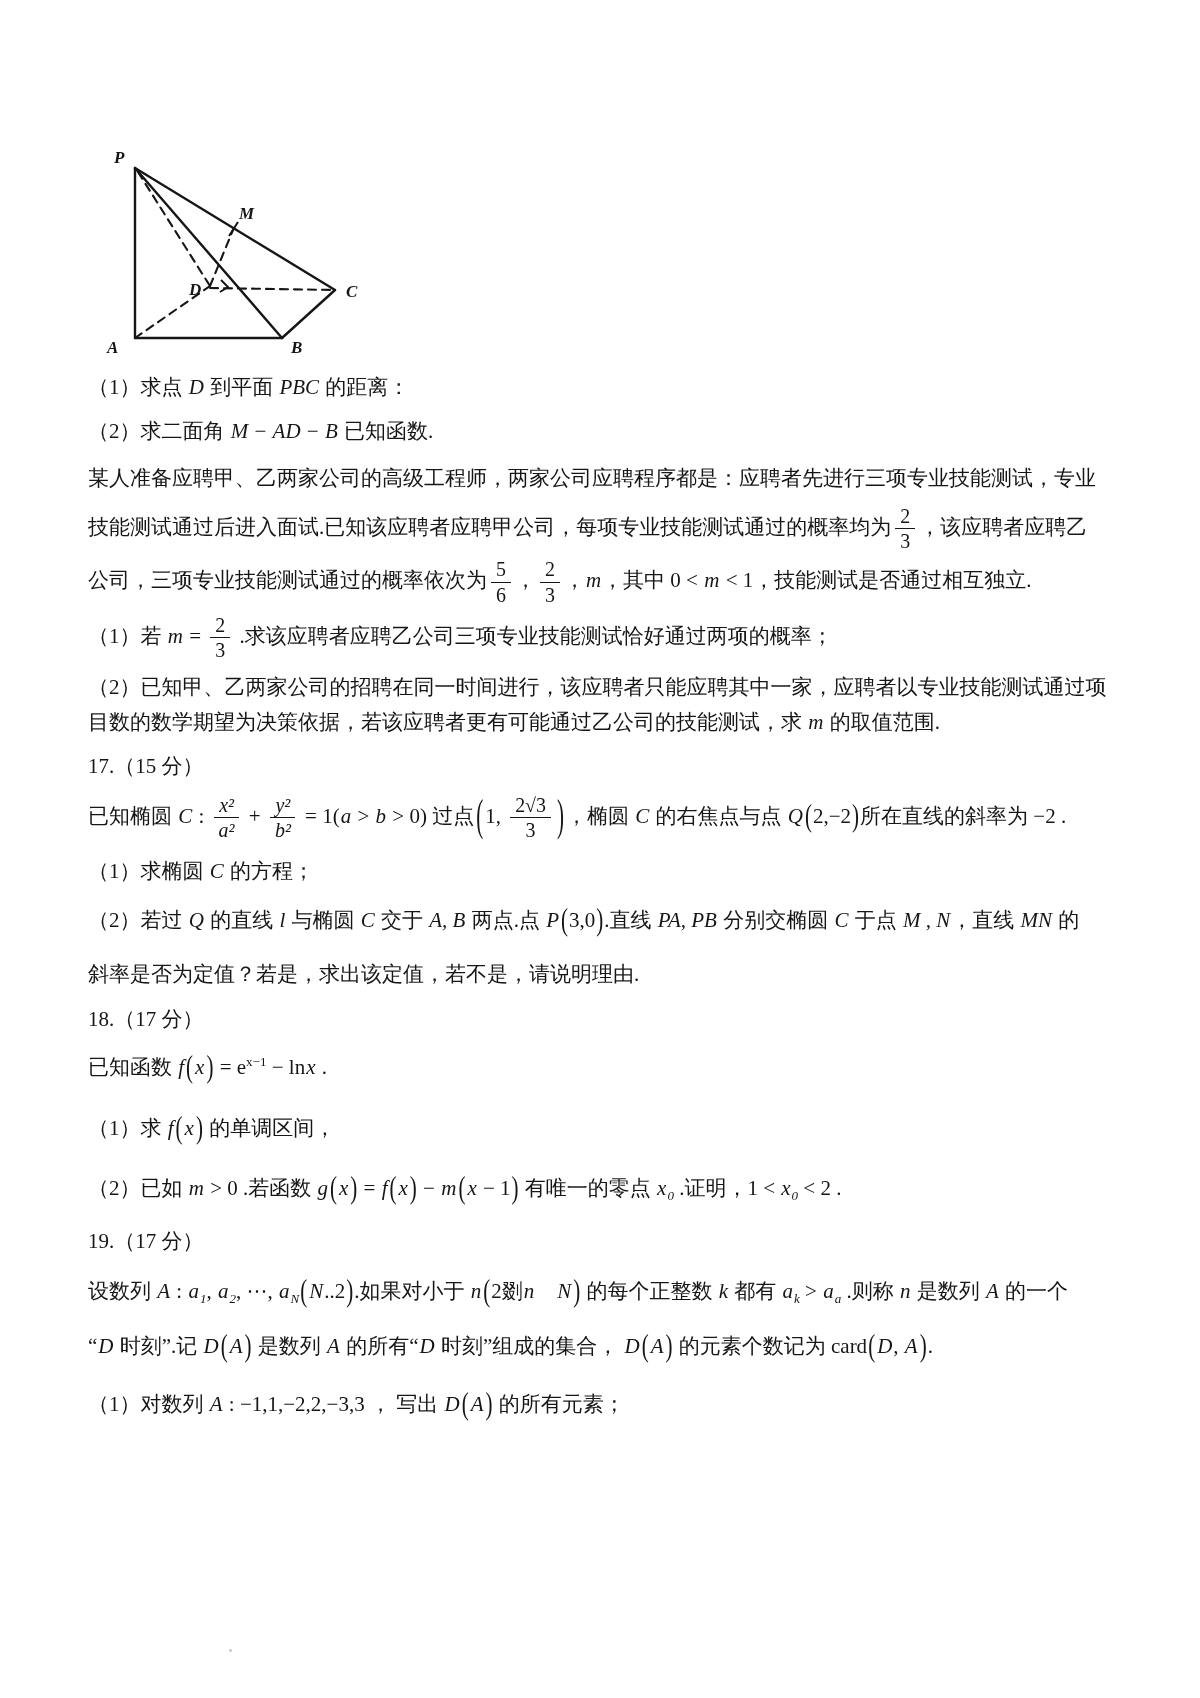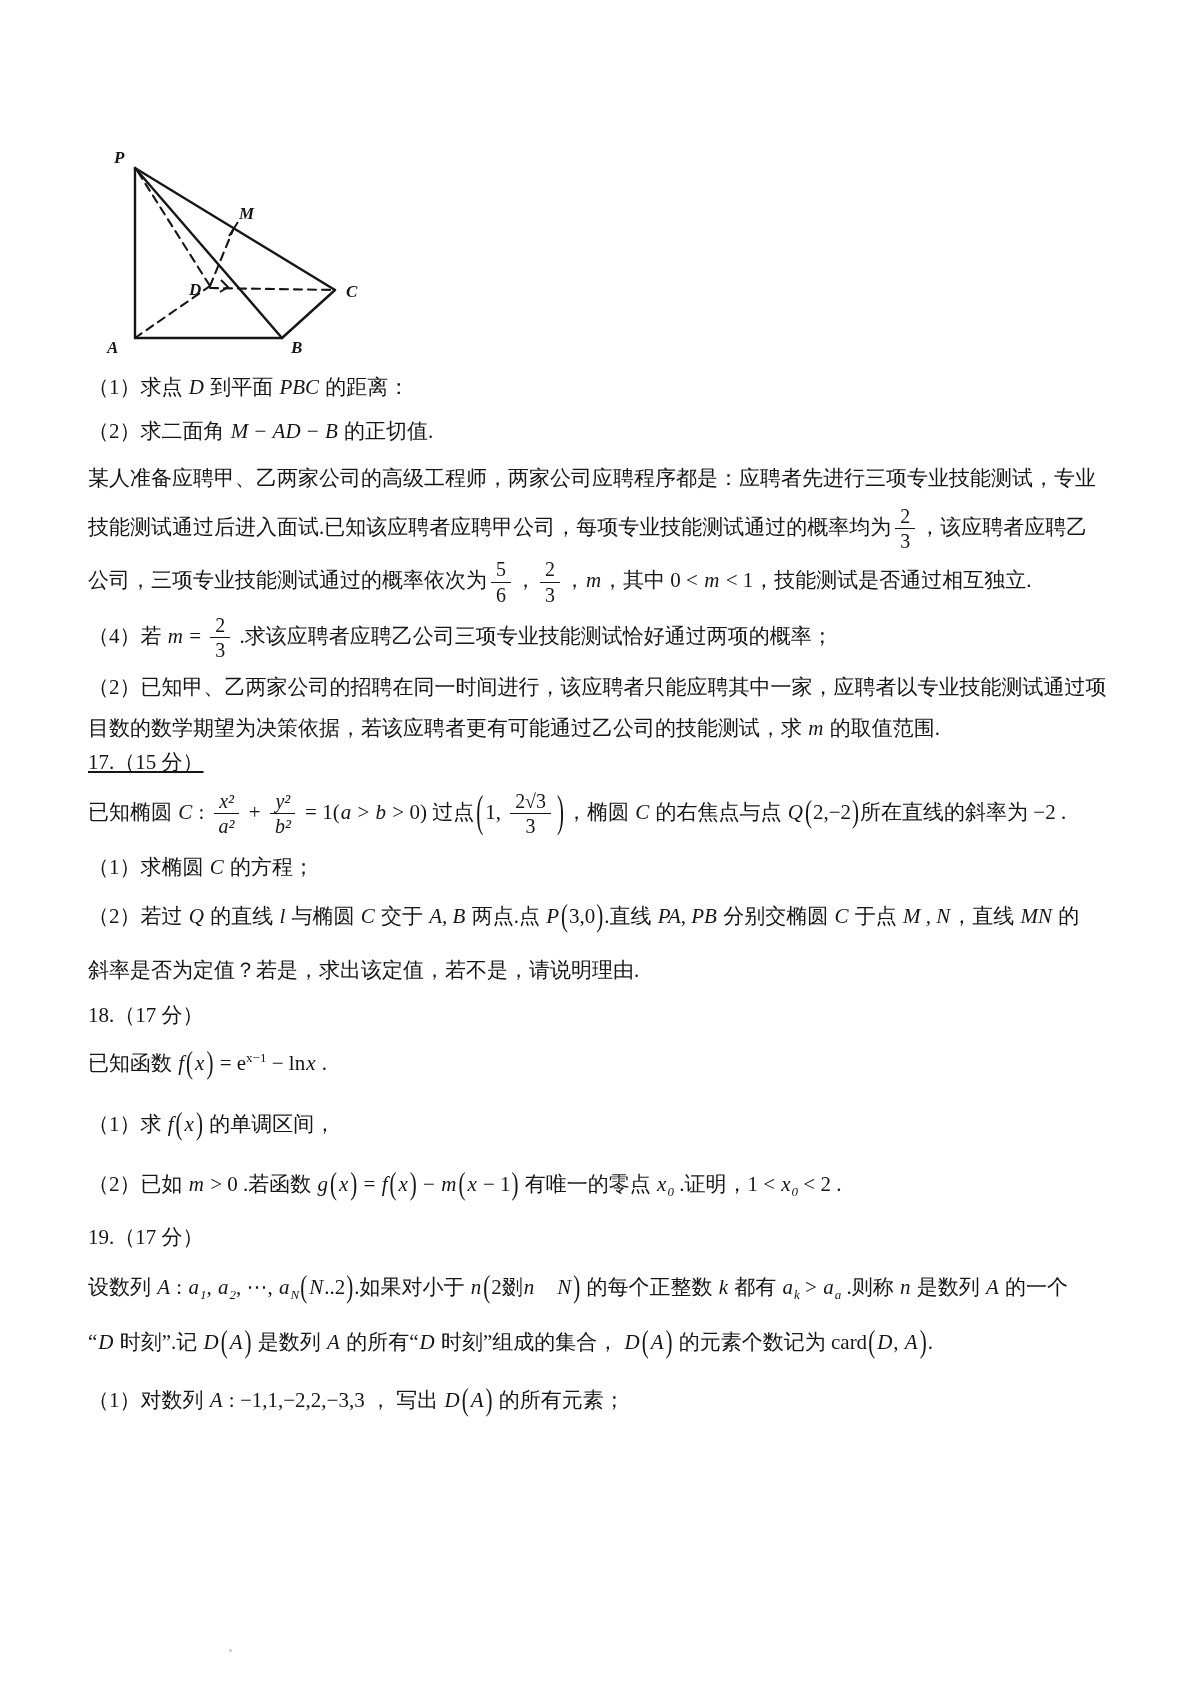--- a/index.html
+++ b/index.html
@@ -61,40 +61,40 @@
       <text x="107" y="353">A</text>
       <text x="291" y="353">B</text>
       <text x="346" y="297">C</text>
       <text x="239" y="219">M</text>
       <text x="189" y="295">D</text>
     </g>
 </svg>
 
 <main id="doc">
     <p class="line" style="margin-top: 0px;"><span class="rm">（1）求点 </span><span class="v">D</span><span class="rm"> 到平面 </span><span class="v">PBC</span><span class="rm"> 的距离：</span></p>
-    <p class="line" style="margin-top: 12px;"><span class="rm">（2）求二面角 </span><span class="v">M</span><span class="rm"> − </span><span class="v">AD</span><span class="rm"> − </span><span class="v">B</span><span class="rm"> 的正切值.</span></p>
+    <p class="line" style="margin-top: 12px;"><span class="rm">（2）求二面角 </span><span class="v">M</span><span class="rm"> − </span><span class="v">AD</span><span class="rm"> − </span><span class="v">B</span><span class="rm"> 已知函数.</span></p>
     <p class="line" style="margin-top: 16px;"><span class="rm">某人准备应聘甲、乙两家公司的高级工程师，两家公司应聘程序都是：应聘者先进行三项专业技能测试，专业</span></p>
     <p class="line" style="margin-top: 10px;"><span class="rm">技能测试通过后进入面试.已知该应聘者应聘甲公司，每项专业技能测试通过的概率均为</span><span class="frac">
         <span class="num">2</span>
         <span class="den">3</span>
       </span><span class="rm">，该应聘者应聘乙</span></p>
     <p class="line" style="margin-top: 6px;"><span class="rm">公司，三项专业技能测试通过的概率依次为</span><span class="frac">
         <span class="num">5</span>
         <span class="den">6</span>
       </span><span class="rm">，</span><span class="frac">
         <span class="num">2</span>
         <span class="den">3</span>
       </span><span class="rm">，</span><span class="v">m</span><span class="rm">，其中 0 &lt; </span><span class="v">m</span><span class="rm"> &lt; 1，技能测试是否通过相互独立.</span></p>
-    <p class="line" style="margin-top: 8px;"><span class="rm">（4）若 </span><span class="v">m</span><span class="rm"> = </span><span class="frac">
+    <p class="line" style="margin-top: 8px;"><span class="rm">（1）若 </span><span class="v">m</span><span class="rm"> = </span><span class="frac">
         <span class="num">2</span>
         <span class="den">3</span>
       </span><span class="rm"> .求该应聘者应聘乙公司三项专业技能测试恰好通过两项的概率；</span></p>
     <p class="line" style="margin-top: 10px;"><span class="rm">（2）已知甲、乙两家公司的招聘在同一时间进行，该应聘者只能应聘其中一家，应聘者以专业技能测试通过项</span></p>
-    <p class="line" style="margin-top: 10px;"><span class="rm">目数的数学期望为决策依据，若该应聘者更有可能通过乙公司的技能测试，求 </span><span class="v">m</span><span class="rm"> 的取值范围.</span></p>
-    <p class="line" style="margin-top: 2px; text-decoration: underline;"><span class="rm">17.（15 分）</span></p>
+    <p class="line" style="margin-top: 4px;"><span class="rm">目数的数学期望为决策依据，若该应聘者更有可能通过乙公司的技能测试，求 </span><span class="v">m</span><span class="rm"> 的取值范围.</span></p>
+    <p class="line" style="margin-top: 12px;"><span class="rm">17.（15 分）</span></p>
     <p class="line" style="margin-top: 12px;"><span class="rm">已知椭圆 </span><span class="v">C</span><span class="rm"> : </span><span class="frac fv">
         <span class="num">x²</span>
         <span class="den">a²</span>
       </span><span class="rm"> + </span><span class="frac fv">
         <span class="num">y²</span>
         <span class="den">b²</span>
       </span><span class="rm"> = 1(</span><span class="v">a</span><span class="rm"> &gt; </span><span class="v">b</span><span class="rm"> &gt; 0) 过点</span><span class="pb">(</span><span class="rm">1, </span><span class="frac">
         <span class="num">2√3</span>
         <span class="den">3</span>
       </span><span class="pb">)</span><span class="rm">，椭圆 </span><span class="v">C</span><span class="rm"> 的右焦点与点 </span><span class="v">Q</span><span class="pn">(</span><span class="rm">2,−2</span><span class="pn">)</span><span class="rm">所在直线的斜率为 −2 .</span></p>

